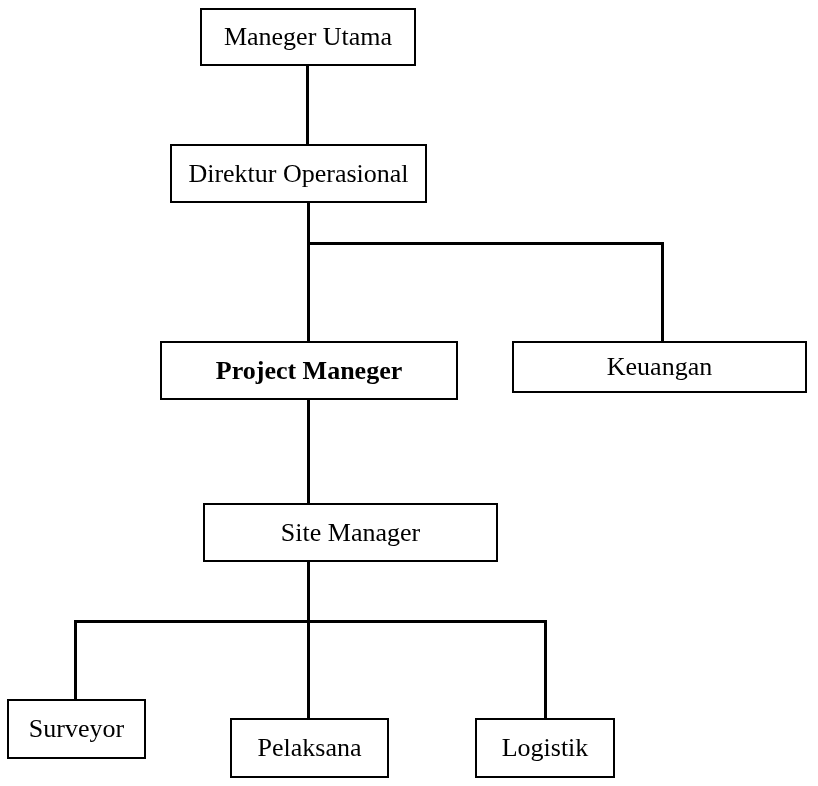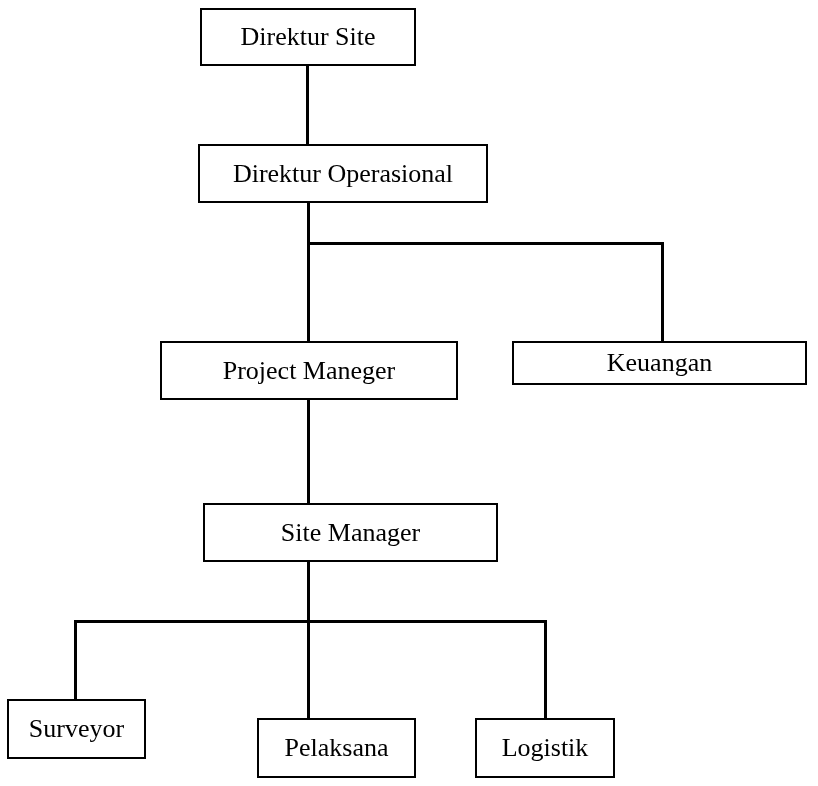--- a/index.html
+++ b/index.html
@@ -28,26 +28,26 @@
     white-space: nowrap;
     z-index: 2;
   }
   .edge {
     position: absolute;
     background: #000000;
     z-index: 1;
   }
   
   .n-direktur-utama      { left: 200px; top: 8px;   width: 216px; height: 58px; }
-  .n-direktur-operasional{ left: 198px; top: 144px; width: 290px; height: 59px; }
-  .n-project-maneger     { left: 160px; top: 341px; width: 298px; height: 59px; }
-  .n-keuangan            { left: 512px; top: 341px; width: 295px; height: 44px; }
+  .n-direktur-operasional{ left: 170px; top: 144px; width: 257px; height: 59px; }
+  .n-project-maneger     { left: 160px; top: 341px; width: 298px; height: 59px; font-weight: bold; }
+  .n-keuangan            { left: 512px; top: 341px; width: 295px; height: 52px; }
   .n-site-manager        { left: 163px; top: 503px; width: 295px; height: 59px; margin-left: 40px; }
   .n-surveyor            { left: 7px;   top: 699px; width: 139px; height: 60px; }
-  .n-pelaksana           { left: 230px; top: 718px; width: 159px; height: 60px; margin-left: 27px; }
+  .n-pelaksana           { left: 230px; top: 718px; width: 159px; height: 60px; }
   .n-logistik            { left: 475px; top: 718px; width: 140px; height: 60px; text-align: center; }
   
   .e1  { left: 306px; top: 66px;  width: 3px;   height: 78px;  }  
   .e2  { left: 307px; top: 203px; width: 3px;   height: 138px; }  
   .e3  { left: 307px; top: 242px; width: 357px; height: 3px;   }  
   .e4  { left: 661px; top: 242px; width: 3px;   height: 99px;  }  
   .e5  { left: 307px; top: 400px; width: 3px;   height: 103px; }  
   .e6  { left: 307px; top: 562px; width: 3px;   height: 60px;  }  
   .e7  { left: 74px;  top: 620px; width: 473px; height: 3px;   }  
   .e8  { left: 74px;  top: 620px; width: 3px;   height: 98px;  }  
@@ -64,21 +64,21 @@
   <div class="edge e3"></div>
   <div class="edge e4"></div>
   <div class="edge e5"></div>
   <div class="edge e6"></div>
   <div class="edge e7"></div>
   <div class="edge e8"></div>
   <div class="edge e9"></div>
   <div class="edge e10"></div>
 
   <div class="node n-direktur-utama">
-    <span>Direktur Site</span>
+    <span>Maneger Utama</span>
   </div>
 
   <div class="node n-direktur-operasional">
     <span>Direktur Operasional</span>
   </div>
 
   <div class="node n-project-maneger">
     <span>Project Maneger</span>
   </div>
 

